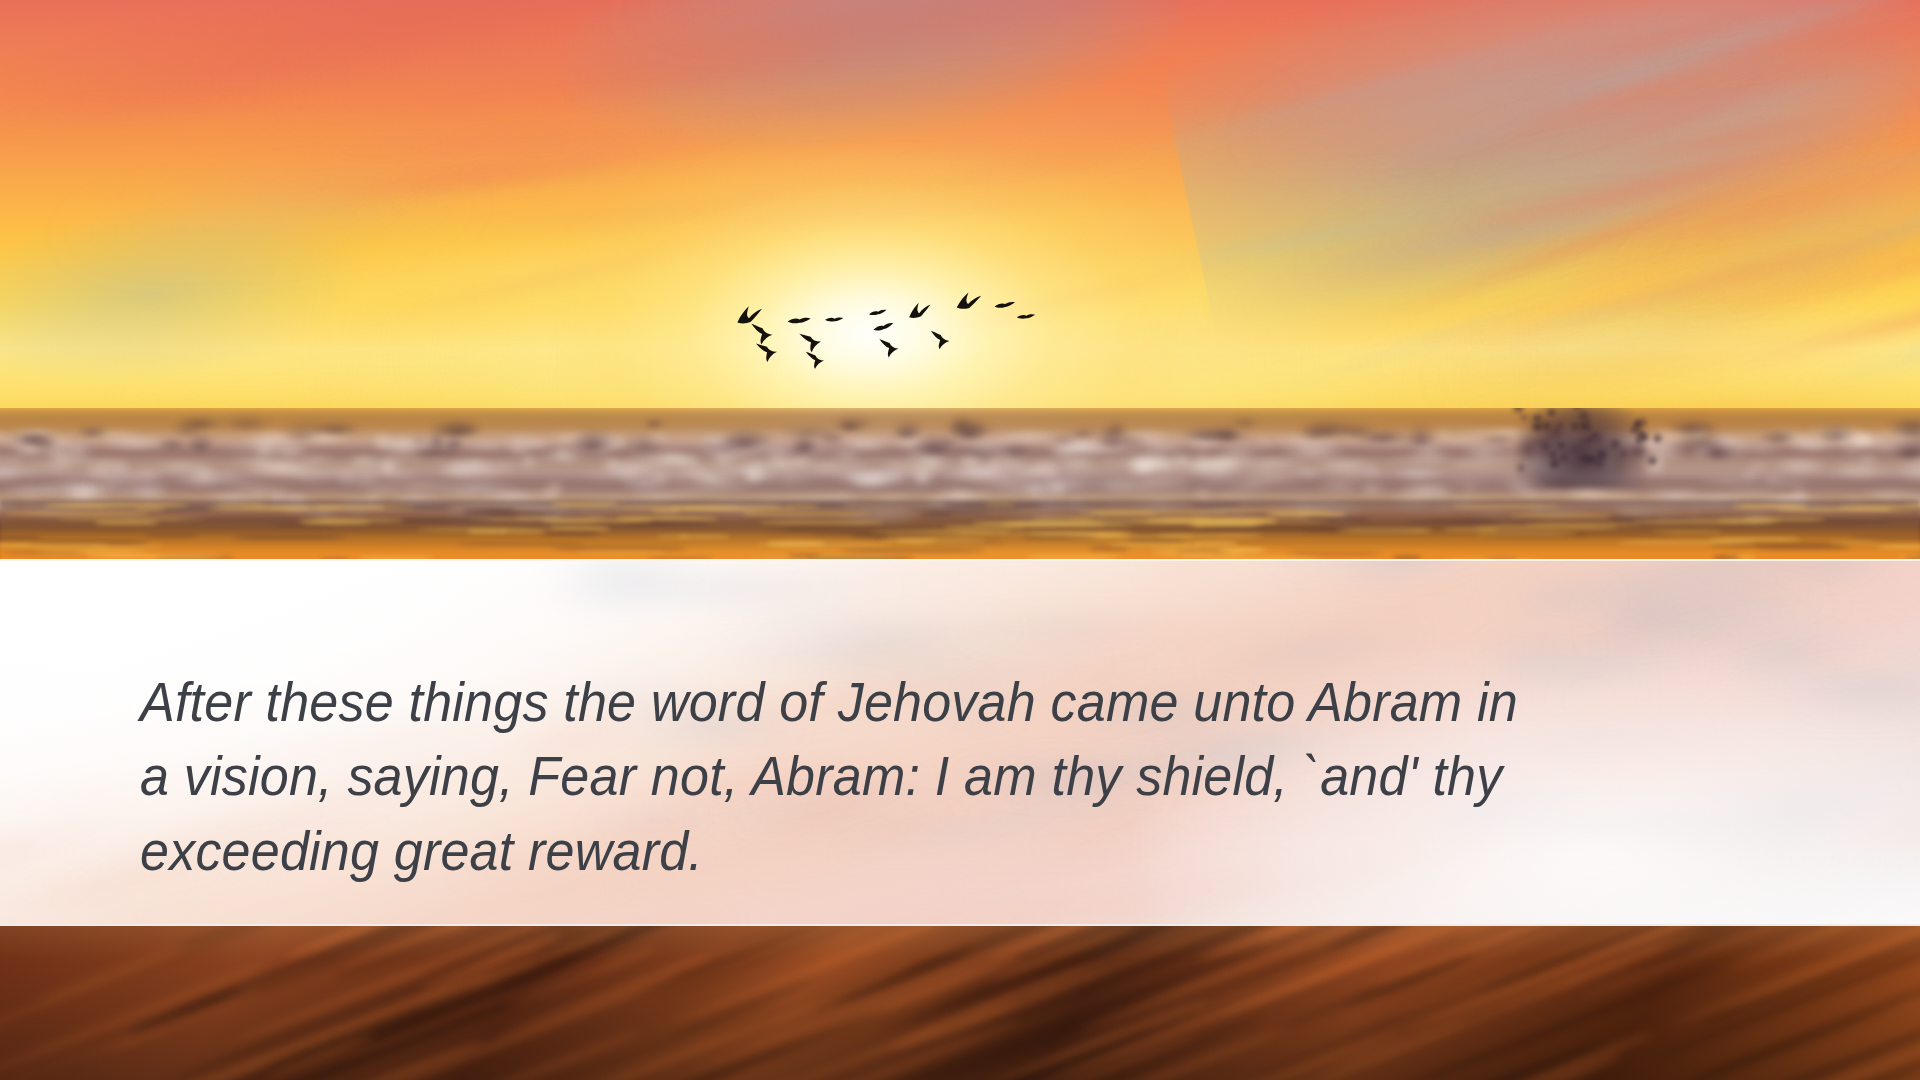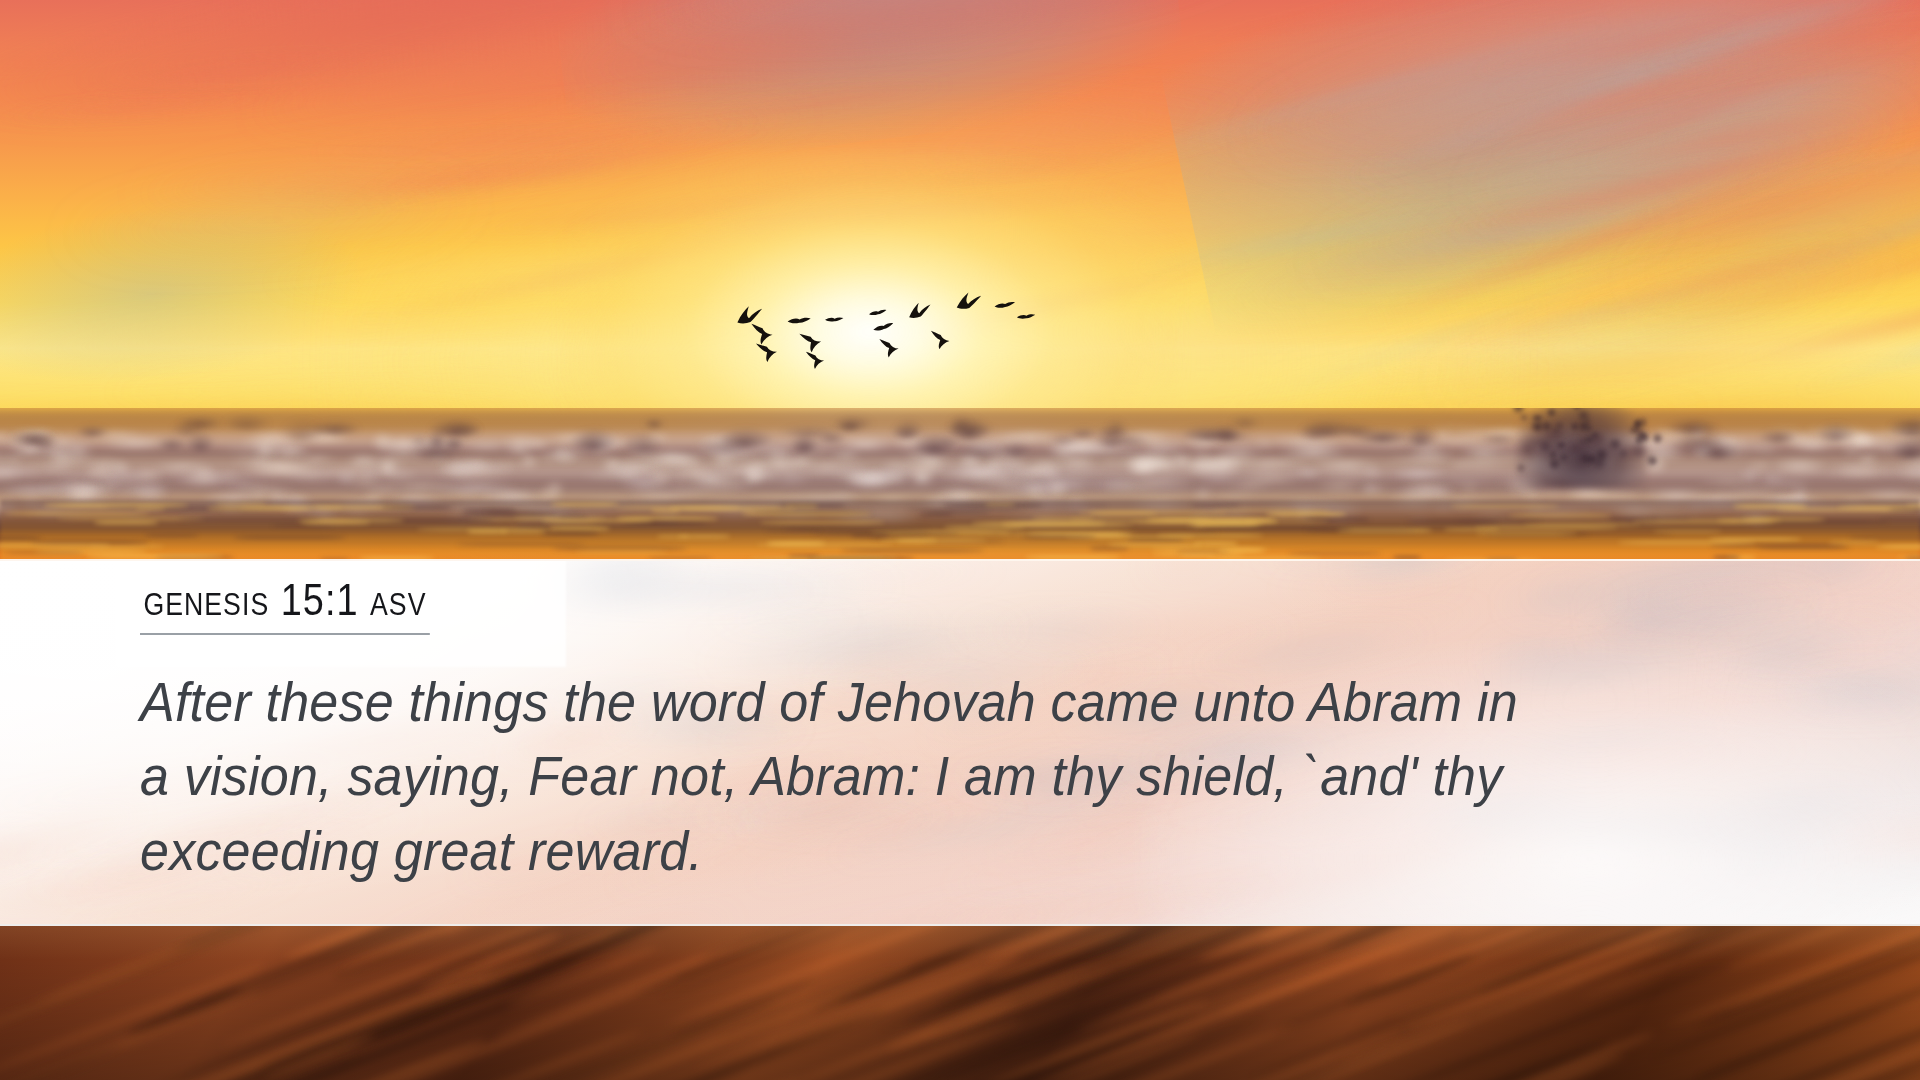--- a/index.html
+++ b/index.html
@@ -1436,23 +1436,19 @@
         <div class="band-cloud" style="left: 313.551px; top: 209.352px; width: 182.623px; height: 16.9434px; background: radial-gradient(rgba(232, 152, 124, 0.17) 0%, rgba(255, 255, 255, 0) 76%); transform: rotate(-18.6deg);"></div>
         <div class="band-cloud" style="left: 1002.22px; top: 353.562px; width: 283.881px; height: 12.0917px; background: radial-gradient(rgba(232, 152, 124, 0.19) 0%, rgba(255, 255, 255, 0) 76%); transform: rotate(-17.7deg);"></div>
         <div class="band-cloud" style="left: 618.62px; top: 212.553px; width: 267.941px; height: 13.2978px; background: radial-gradient(rgba(232, 152, 124, 0.2) 0%, rgba(255, 255, 255, 0) 76%); transform: rotate(-16.6deg);"></div>
         <div class="band-cloud" style="left: 1103.23px; top: 148.995px; width: 390.165px; height: 28.6127px; background: radial-gradient(rgba(232, 152, 124, 0.12) 0%, rgba(255, 255, 255, 0) 76%); transform: rotate(-14.6deg);"></div>
       </div>
     <div class="band-wash"></div>
     <div class="band-glow-br"></div>
 
     <div class="band-content">
 
-      <div class="ref-wrap">
-        <div class="ref-plate"></div>
-        <div class="ref-text">Genesis 15:1 ASV</div>
-      </div>
 
       <div class="verse">After these things the word of Jehovah came unto Abram in a vision, saying, Fear not, Abram: I am thy shield, `and' thy exceeding great reward.</div>
 
     </div>
   </div>
 
 </div>
 
 </body></html>

